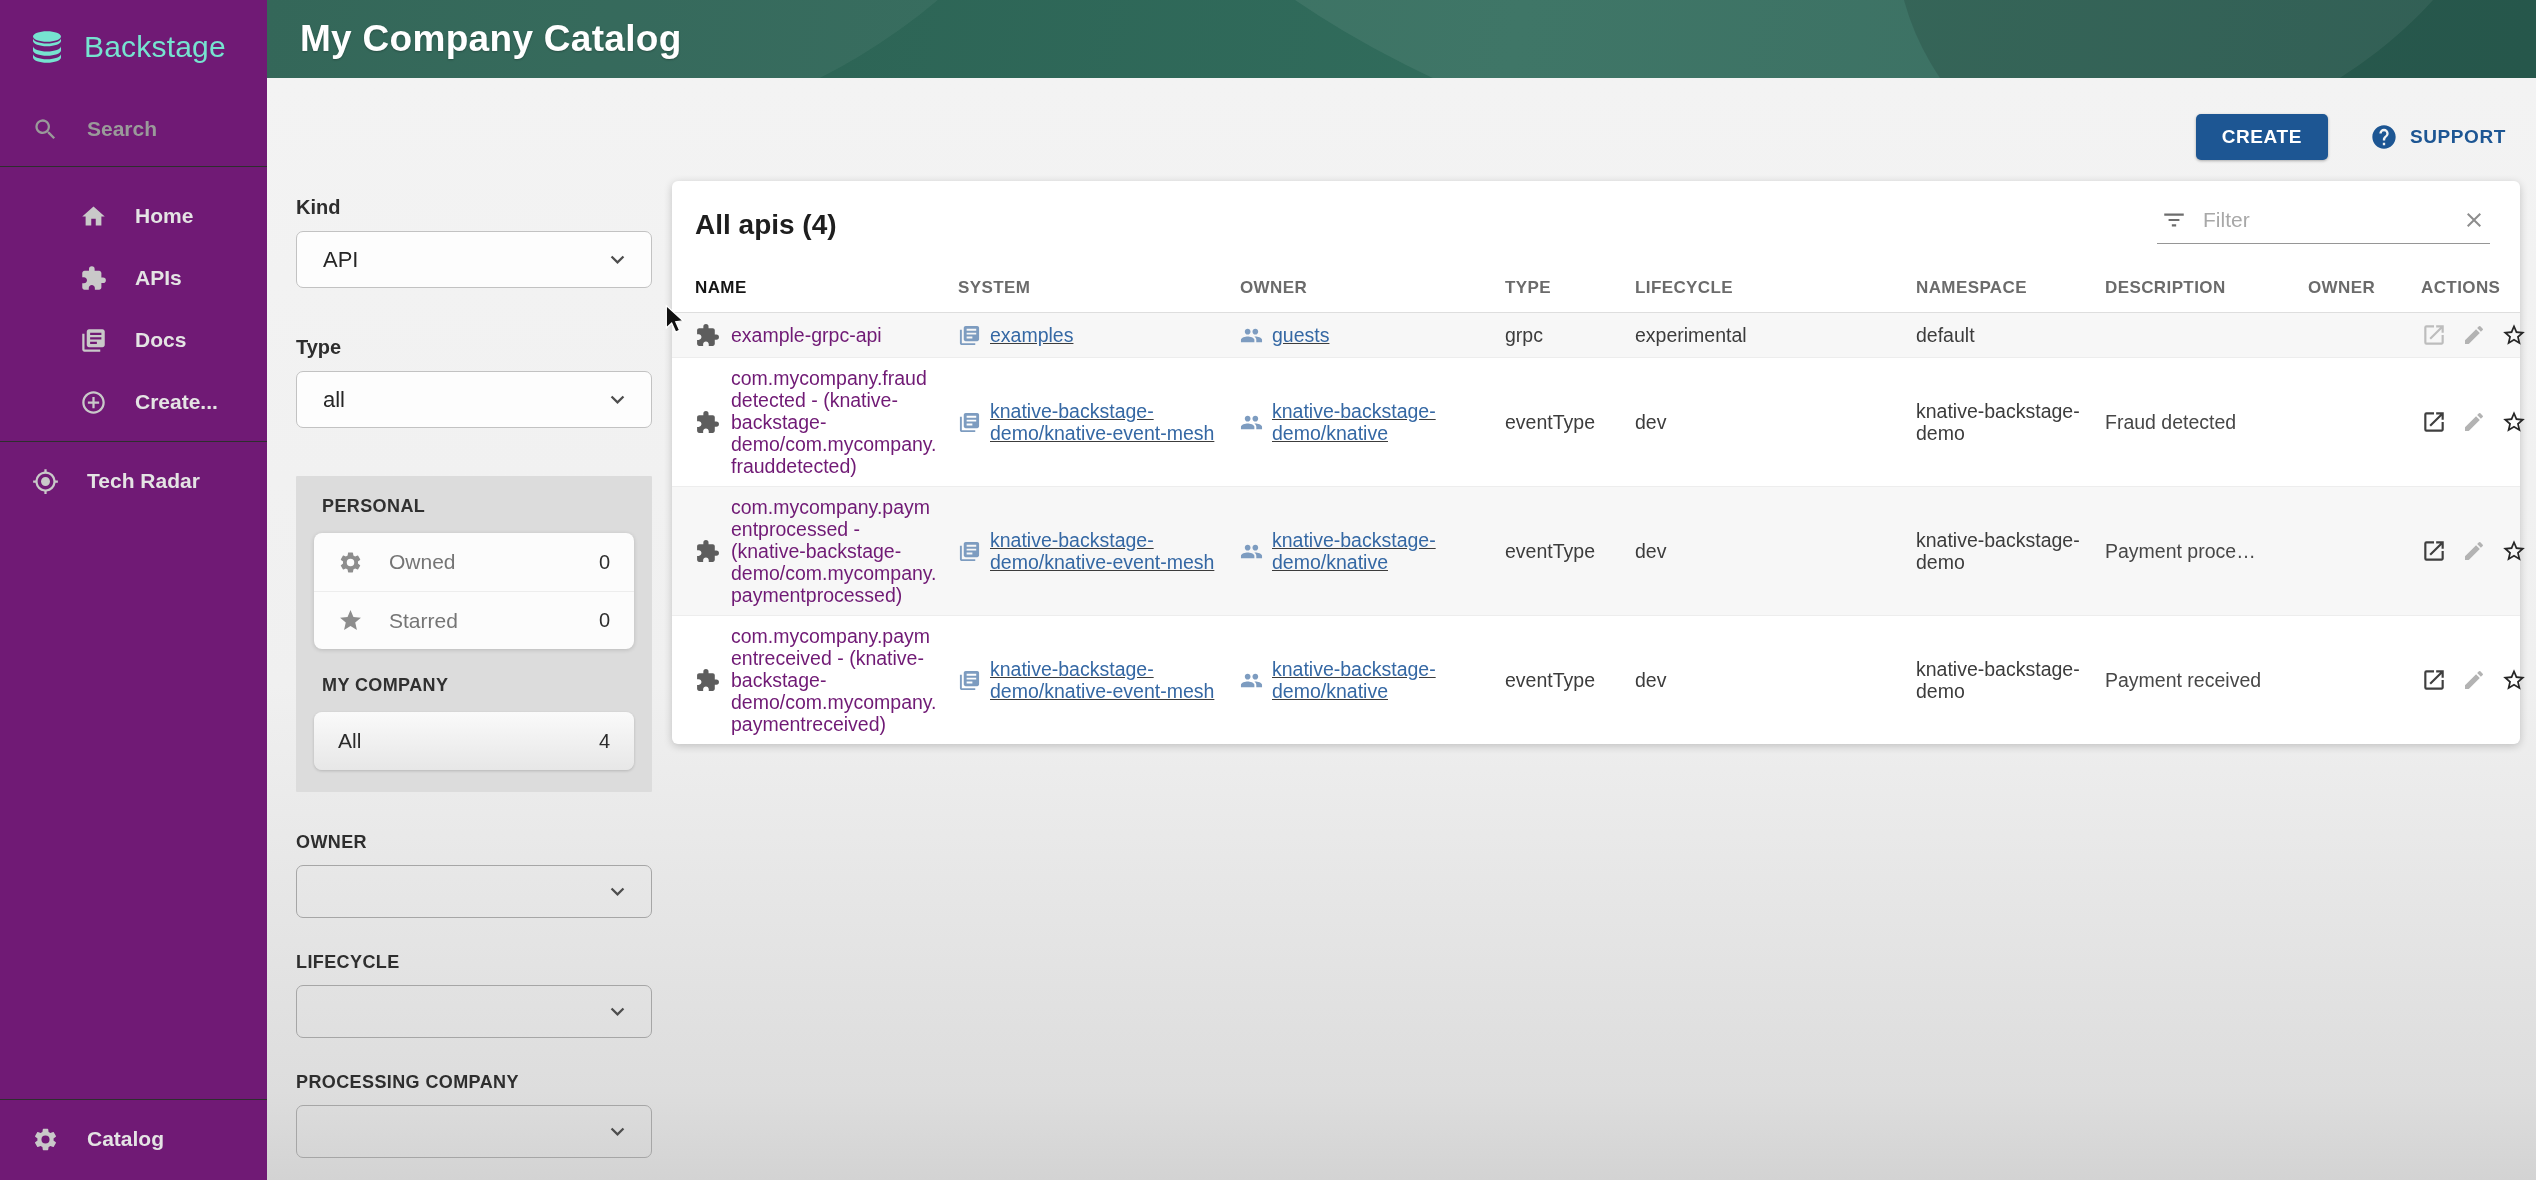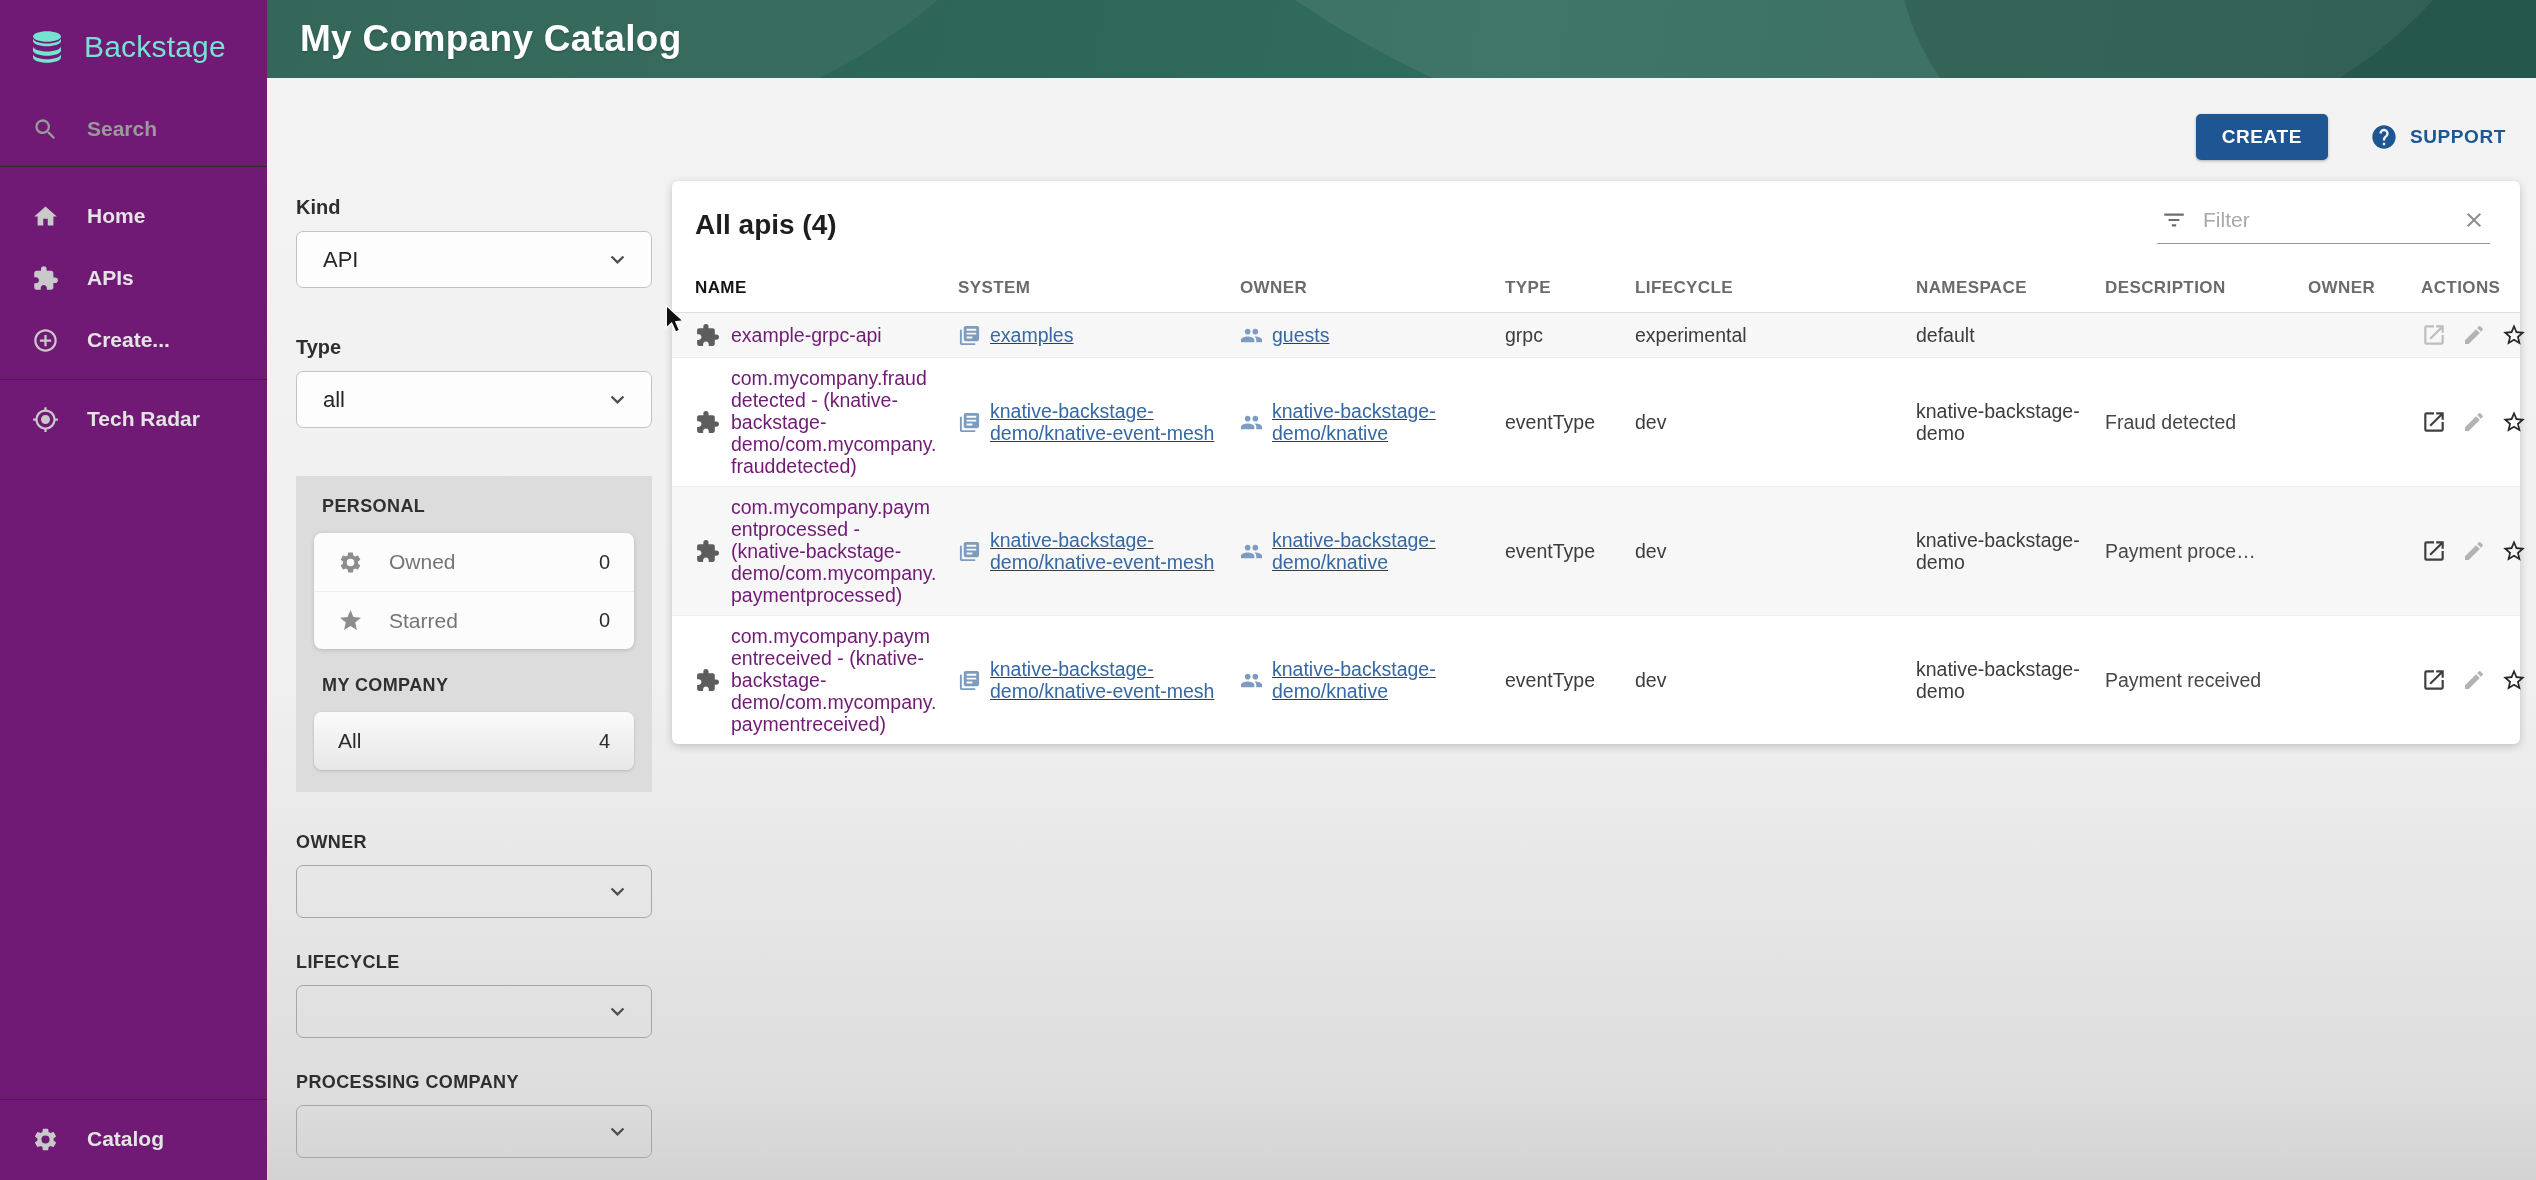--- a/index.html
+++ b/index.html
@@ -15,21 +15,21 @@
   .logo-text { color:#76e3d0; font-size:30px; letter-spacing:.2px; }
   .side-item { display:flex; align-items:center; gap:28px; padding:0 0 0 32px;
                height:62px; cursor:pointer; }
   .side-item .si { width:27px; height:27px; color:#c9c9c9; flex:none; }
   .side-item .sl { color:#e4e4e4; font-size:21px; font-weight:bold; }
   .side-search { margin-top:14px; height:58px; }
   .side-search .si { color:#9a9a9a; }
   .side-search .sl { color:#9a9a9a; }
   .side-div { border-top:1px solid #2e2e2e; margin:8px 0; }
   .side-spacer { flex:1; }
-  .nav-block { padding-top:10px; }
+  .nav-block { padding-top:10px;margin-left:48px; }
 
   
   .header { position:absolute; left:267px; top:0; right:0; height:78px;
             background:linear-gradient(100deg,#2a5f51 0%,#316c5c 55%,#2c6356 100%);
             overflow:hidden; z-index:20; }
   .header::before { content:""; position:absolute; width:1500px; height:950px;
             border-radius:50%; background:rgba(255,255,255,.07);
             top:-780px; left:760px; transform:rotate(12deg); }
   .header::after { content:""; position:absolute; width:900px; height:640px;
             border-radius:50%; background:rgba(0,0,0,.12);
@@ -218,20 +218,26 @@
       <svg class="si">
           <use href="#i-home"></use>
         </svg>
       <span class="sl">Home</span>
     </div>
     <div class="side-item">
       <svg class="si">
           <use href="#i-puzzle"></use>
         </svg>
       <span class="sl">APIs</span>
+    </div>
+    <div class="side-item">
+      <svg class="si">
+          <use href="#i-docs"></use>
+        </svg>
+      <span class="sl">Docs</span>
     </div>
     <div class="side-item">
       <svg class="si">
           <use href="#i-plus-circle"></use>
         </svg>
       <span class="sl">Create...</span>
     </div>
   </div>
 
   <div class="side-div"></div>

